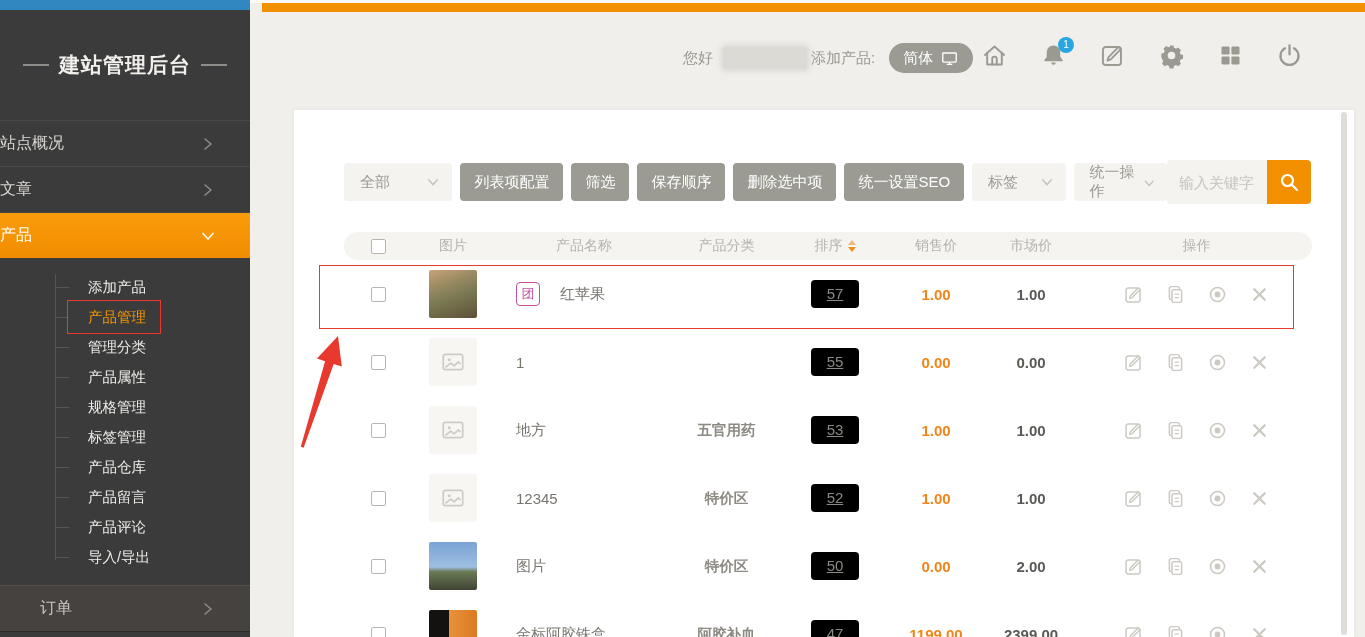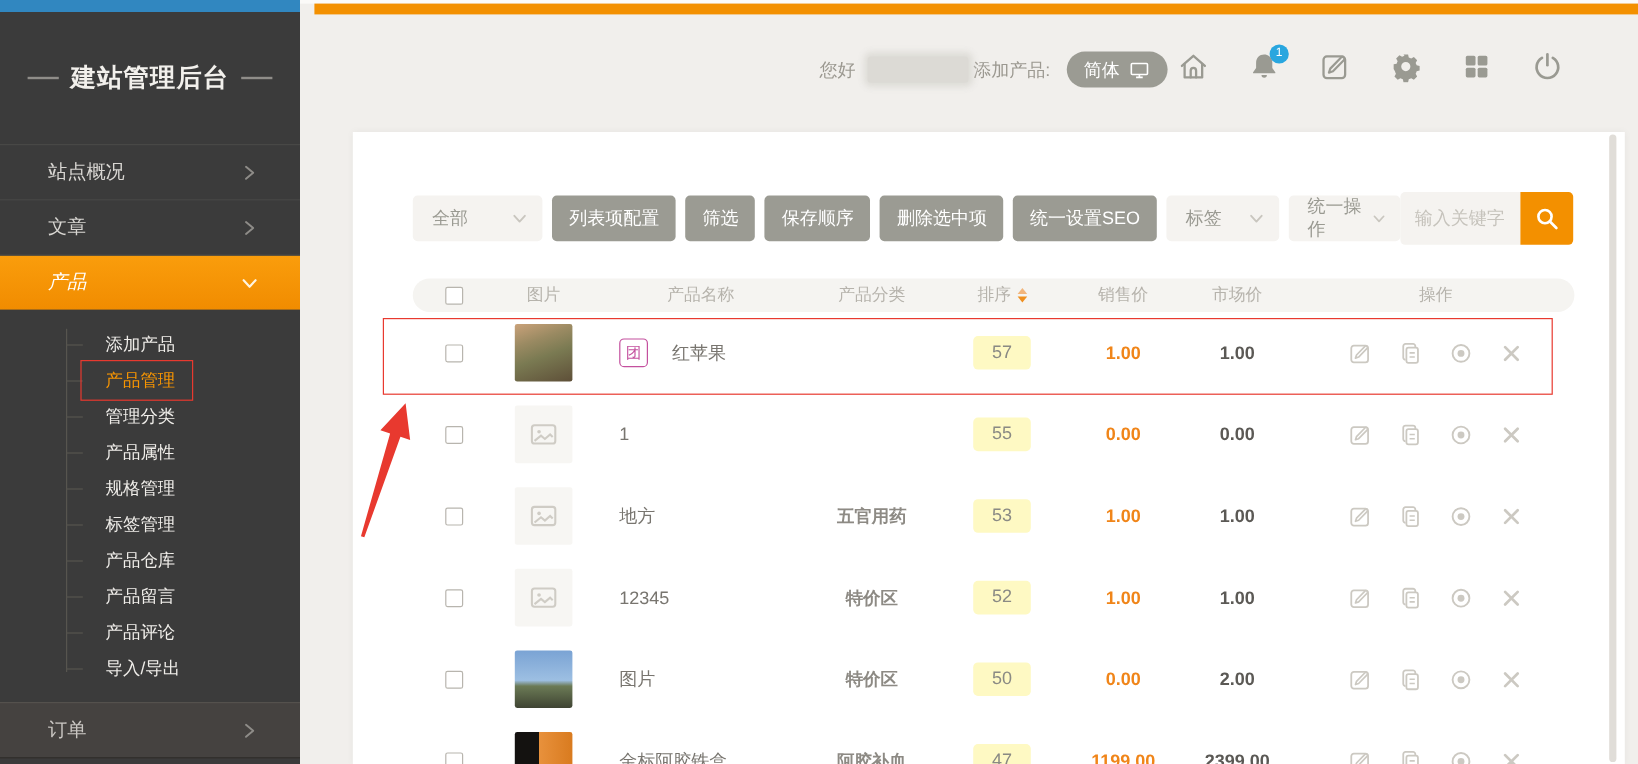--- a/index.html
+++ b/index.html
@@ -6,23 +6,23 @@
   html,body { background:#e9e7e4; }
   body { font-family:"Liberation Sans","DejaVu Sans",sans-serif; }
   .stage { position:relative; width:1365px; height:637px; overflow:hidden; background:#f1efec; }
 
   
   .sidebar { position:absolute; left:0; top:0; width:250px; height:637px; background:#3b3b3b; z-index:5; }
   .blue-bar { position:absolute; left:0; top:0; width:250px; height:10px; background:#3187c0; }
   .logo { position:absolute; left:0; top:10px; width:250px; height:110px; display:flex; align-items:center; justify-content:center; gap:10px; }
   .logo h1 { font-size:21px; font-weight:bold; color:#f2f0ec; letter-spacing:1px; }
   .logo .dash { width:26px; height:2px; background:#8f8d89; }
-  .nav-item { position:relative; height:46px; display:flex; align-items:center; border-top:1px solid #484846; padding-left:40px; font-size:16px; color:#d8d6d2; cursor:pointer; }
+  .nav-item { position:relative; height:46px; display:flex; align-items:center; border-top:1px solid #484846; font-size:16px; color:#d8d6d2; cursor:pointer; }
   .nav-item .chev { position:absolute; right:34px; width:16px; height:16px; color:#8e8c88; }
-  .nav-item.active { background:linear-gradient(180deg,#fa9d0c,#f18c00); color:#ffffff;font-style:italic; }
+  .nav-item.active { background:linear-gradient(180deg,#fa9d0c,#f18c00); color:#ffffff; }
   .nav-item.active .chev { color:#fff4e0; }
   .submenu { position:relative; list-style:none; padding:14px 0 12px 0; }
   .tree-line { position:absolute; left:55px; top:16px; height:286px; width:1px; background:#57554f; }
   .submenu li { position:relative; height:30px; display:flex; align-items:center; padding-left:88px; font-size:14.5px; color:#f0eeea; cursor:pointer; }
   .submenu li::before { content:''; position:absolute; left:55px; top:50%; width:14px; height:1px; background:#57554f; }
   .submenu li.active span { color:#f79502; }
   .red-outline { position:absolute; left:67px; top:-2px; width:94px; height:34px; border:1px solid #e8392f; }
   .nav-orders { position:absolute; left:0; top:585px; width:250px; height:47px; background:#454240; border-top:1px solid #54514d; border-bottom:1px solid #2e2c2a; display:flex; align-items:center; padding-left:40px; font-size:16px; color:#c9c6c2; cursor:pointer; }
   .nav-orders .chev { position:absolute; right:34px; width:16px; height:16px; color:#8e8c88; }
 
@@ -73,21 +73,21 @@
   input.cb { appearance:none; -webkit-appearance:none; width:15px; height:15px; border:1px solid #b8b5ae; border-radius:2px; background:#fff; margin:0 auto; display:block; cursor:pointer; }
   .thumb { width:48px; height:48px; border-radius:2px; margin:0 auto; background:#f7f6f3; display:flex; align-items:center; justify-content:center; overflow:hidden; }
   .thumb svg { width:26px; height:26px; }
   .thumb-photo-forest { background:linear-gradient(160deg,#caa27a 0%,#9a8a62 30%,#7a7a52 55%,#5e4f38 100%); }
   .thumb-photo-castle { background:linear-gradient(180deg,#7aa3d4 0%,#9dbfe2 52%,#6b7a55 62%,#3f4433 100%); }
   .thumb-photo-product { background:linear-gradient(90deg,#141210 0%,#141210 42%,#e8913c 42%,#d97b1f 100%); }
   .thumb:not(.thumb-placeholder) svg { display:none; }
   .name-cell { display:flex; align-items:center; gap:20px; padding-left:22px; font-size:15px; color:#78756f; }
   .pbadge { width:24px; height:24px; line-height:22px; text-align:center; border:1px solid #c4509e; border-radius:4px; color:#c4509e; font-size:13px; }
   .cat { font-size:14.5px; color:#8d8a84; }
-  .sort-pill { width:48px; height:28px; line-height:28px; margin:0 auto; background:#fef9c3; border-radius:4px; text-align:center; font-size:15px; color:#8a8a84; }
+  .sort-pill { width:48px; height:28px; line-height:28px; margin:0 auto; background:#000000; border-radius:4px; text-align:center; font-size:15px; color:#8a8a84;text-decoration:underline; }
   .sale { color:#f08519; font-size:15px; }
   .market { color:#5b5955; font-size:15px; }
   .acts { display:flex; align-items:center; justify-content:center; gap:21px; color:#ccc9c2; }
   .acts .aicon { width:21px; height:21px; cursor:pointer; }
   .acts svg { width:21px; height:21px; display:block; }
 
   
   .red-rect { position:absolute; left:319px; top:265px; width:975px; height:64px; border:1px solid #e8392f; z-index:8; pointer-events:none; }
   .red-arrow { position:absolute; left:285px; top:330px; width:70px; height:125px; z-index:9; pointer-events:none; }
 </style>

